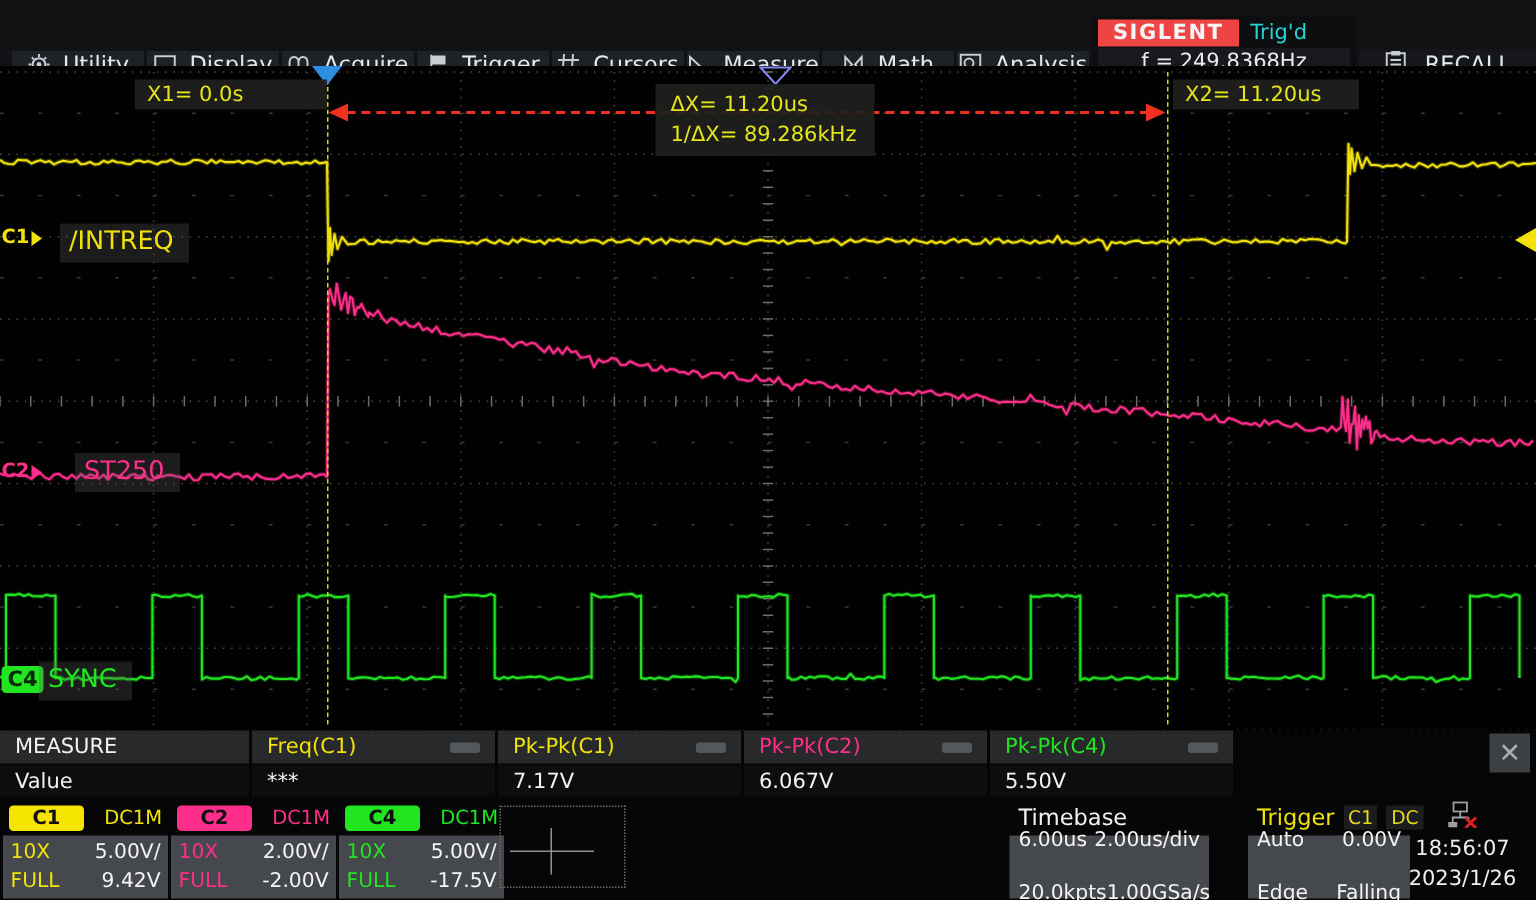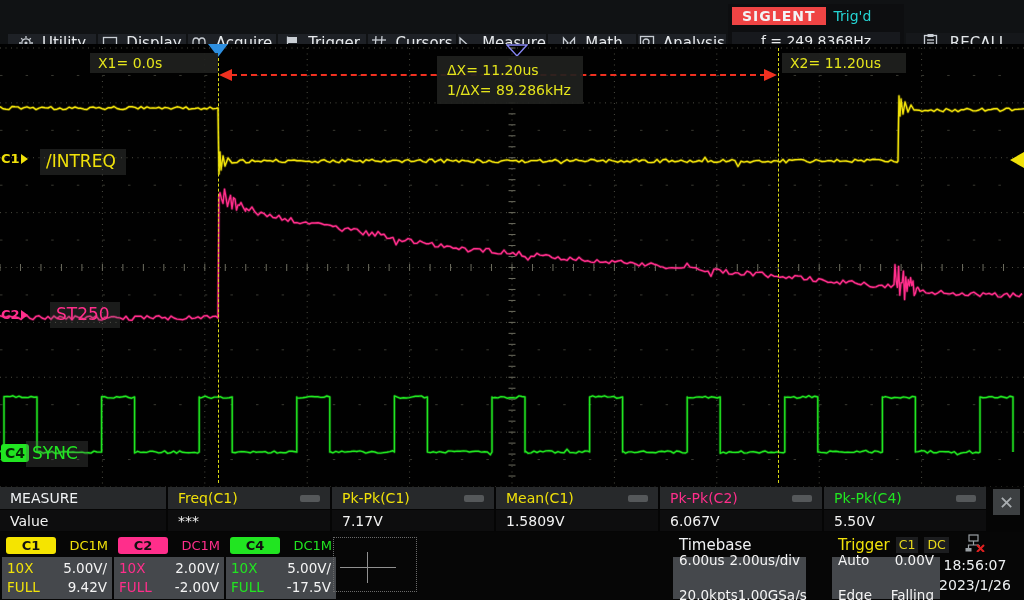--- a/index.html
+++ b/index.html
@@ -10,21 +10,21 @@
   
   .topbar{position:absolute;left:0;top:0;width:1024px;height:52px;background:#101214;display:flex;align-items:flex-end;padding-left:8px;}
   .menu-item{flex:0 0 88px;background:#1e2126;margin-right:2px;display:flex;align-items:center;justify-content:center;
              gap:8px;font-size:15px;color:#e6e9ec;cursor:pointer;}
   .menu-item svg{flex:0 0 auto;}
   .mi-stroke{stroke:#c9ced4;fill:none;stroke-width:1.3;}
   .brand{flex:0 0 176px;background:#0d0e10;display:flex;flex-direction:column;padding:2px 4px;}
   .brand-row{display:flex;align-items:center;gap:8px;height:20px;}
   .logo{background:#ef4444;color:#f2f4f6;font-weight:bold;font-size:14px;letter-spacing:1px;padding:0 10px;height:18px;line-height:18px;}
   .trig-status{color:#25d3d3;font-size:14px;}
-  .freq-box{margin-top:6px;background:#17191d;color:#e8eaec;font-size:14px;text-align:center;height:18px;line-height:18px;}
+  .freq-box{margin-top:0;background:#17191d;color:#e8eaec;font-size:14px;text-align:center;height:18px;line-height:18px;}
   .recall{flex:1;background:#15171a;margin-left:2px;display:flex;align-items:center;justify-content:center;gap:12px;
           font-size:15px;color:#e3e7ea;cursor:pointer;}
 
   
   .wave{position:absolute;left:0;top:44px;width:1024px;height:443px;background:#010101;padding-left:36px;}
   .wave svg.plot{position:absolute;left:0;top:0;}
   .trace-glow{opacity:.28;}
   .cursor-line{position:absolute;top:4px;height:435px;width:0;border-left:1px dashed #d8d816;}
   .red-line{position:absolute;top:30px;height:0;border-top:2px dashed #f03020;}
   .tri{position:absolute;width:0;height:0;}
@@ -337,27 +337,20 @@
       <div class="mval">***</div>
     </div>
     <div class="mcol mstat">
       <div class="mhead c1col">
           <span>Pk-Pk(C1)</span>
           <span class="minus-pill"></span>
         </div>
       <div class="mval">7.17V</div>
     </div>
     <div class="mcol mstat">
-      <div class="mhead c1col">
-          <span>Mean(C1)</span>
-          <span class="minus-pill"></span>
-        </div>
-      <div class="mval">1.5809V</div>
-    </div>
-    <div class="mcol mstat">
       <div class="mhead c2col">
           <span>Pk-Pk(C2)</span>
           <span class="minus-pill"></span>
         </div>
       <div class="mval">6.067V</div>
     </div>
     <div class="mcol mstat">
       <div class="mhead c4col">
           <span>Pk-Pk(C4)</span>
           <span class="minus-pill"></span>

